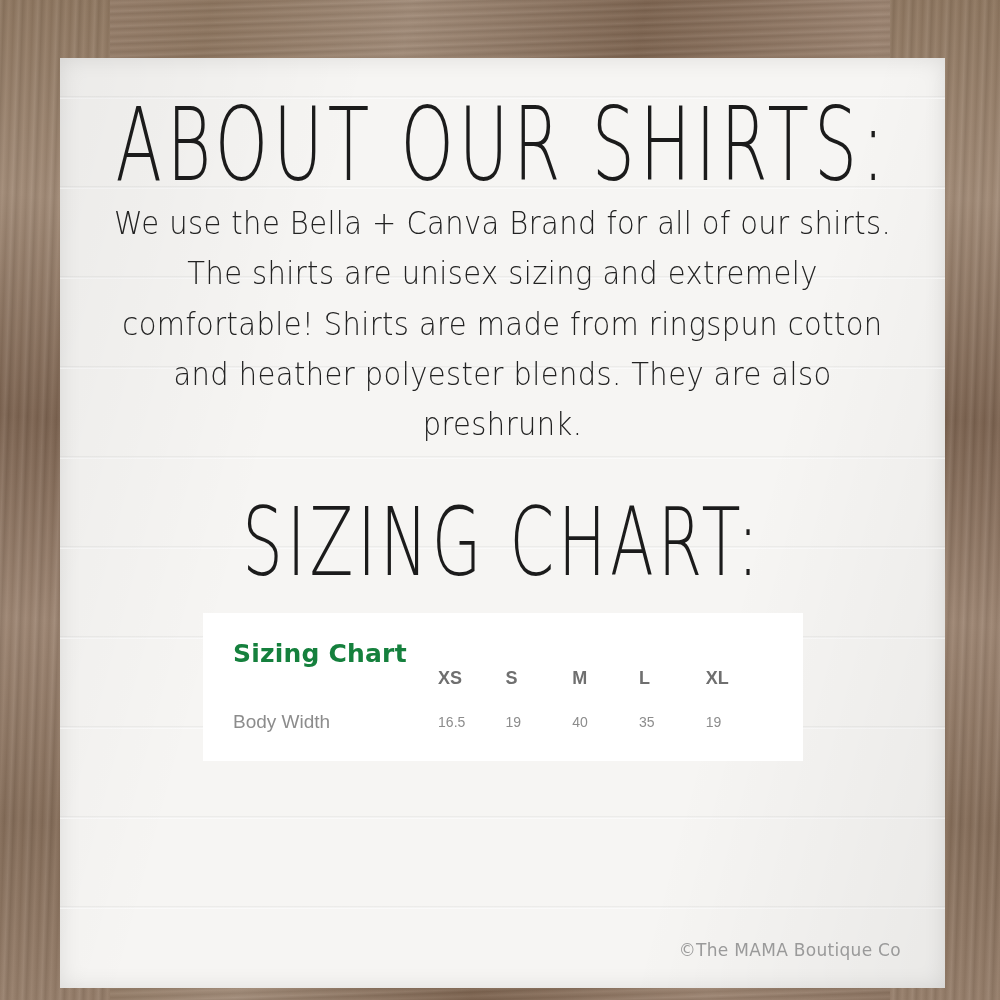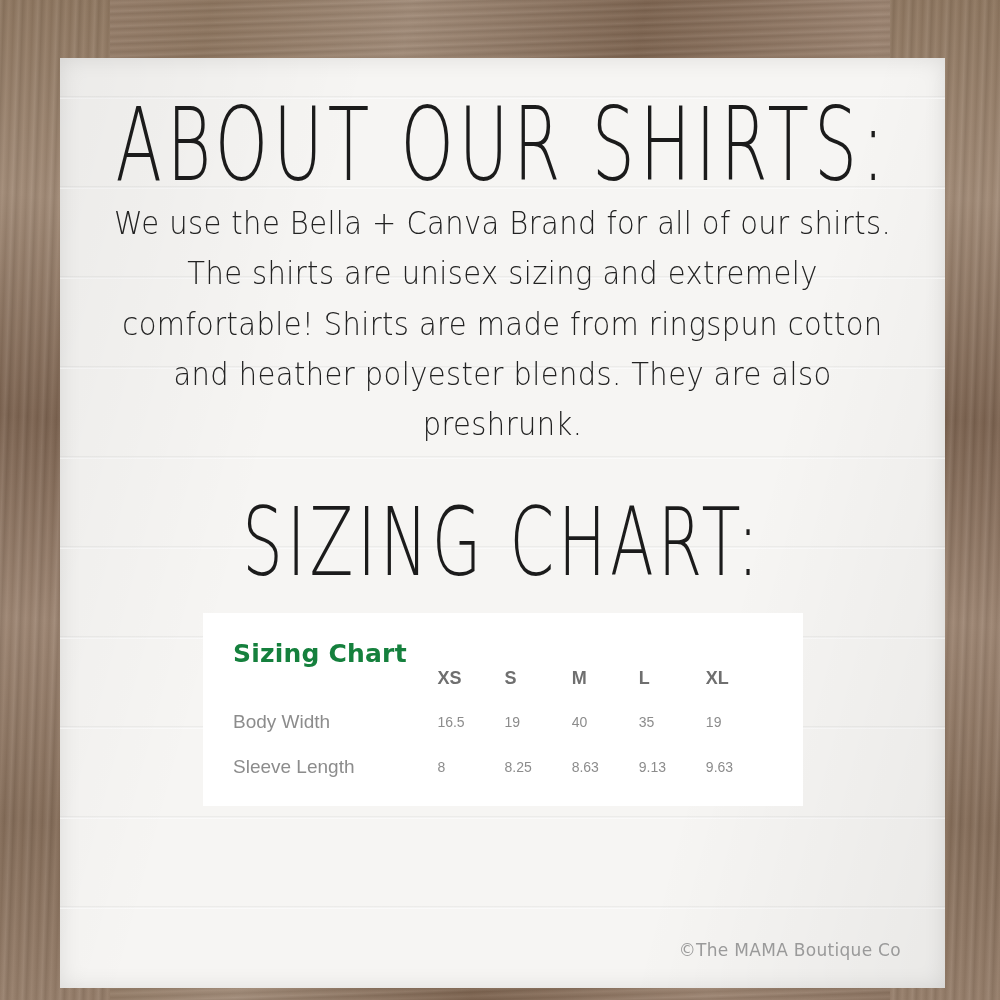--- a/index.html
+++ b/index.html
@@ -243,28 +243,20 @@
           </thead>
           <tbody>
             <tr>
               <td class="rowlabel">Body Width</td>
               <td>16.5</td>
               <td>19</td>
               <td>40</td>
               <td>35</td>
               <td>19</td>
             </tr>
-            <tr>
-              <td class="rowlabel">Sleeve Length</td>
-              <td>8</td>
-              <td>8.25</td>
-              <td>8.63</td>
-              <td>9.13</td>
-              <td>9.63</td>
-            </tr>
           </tbody>
         </table>
       </div>
 
       <div class="footer-mark">©The MAMA Boutique Co</div>
 
     </div>
   </div>
 </div>
 

